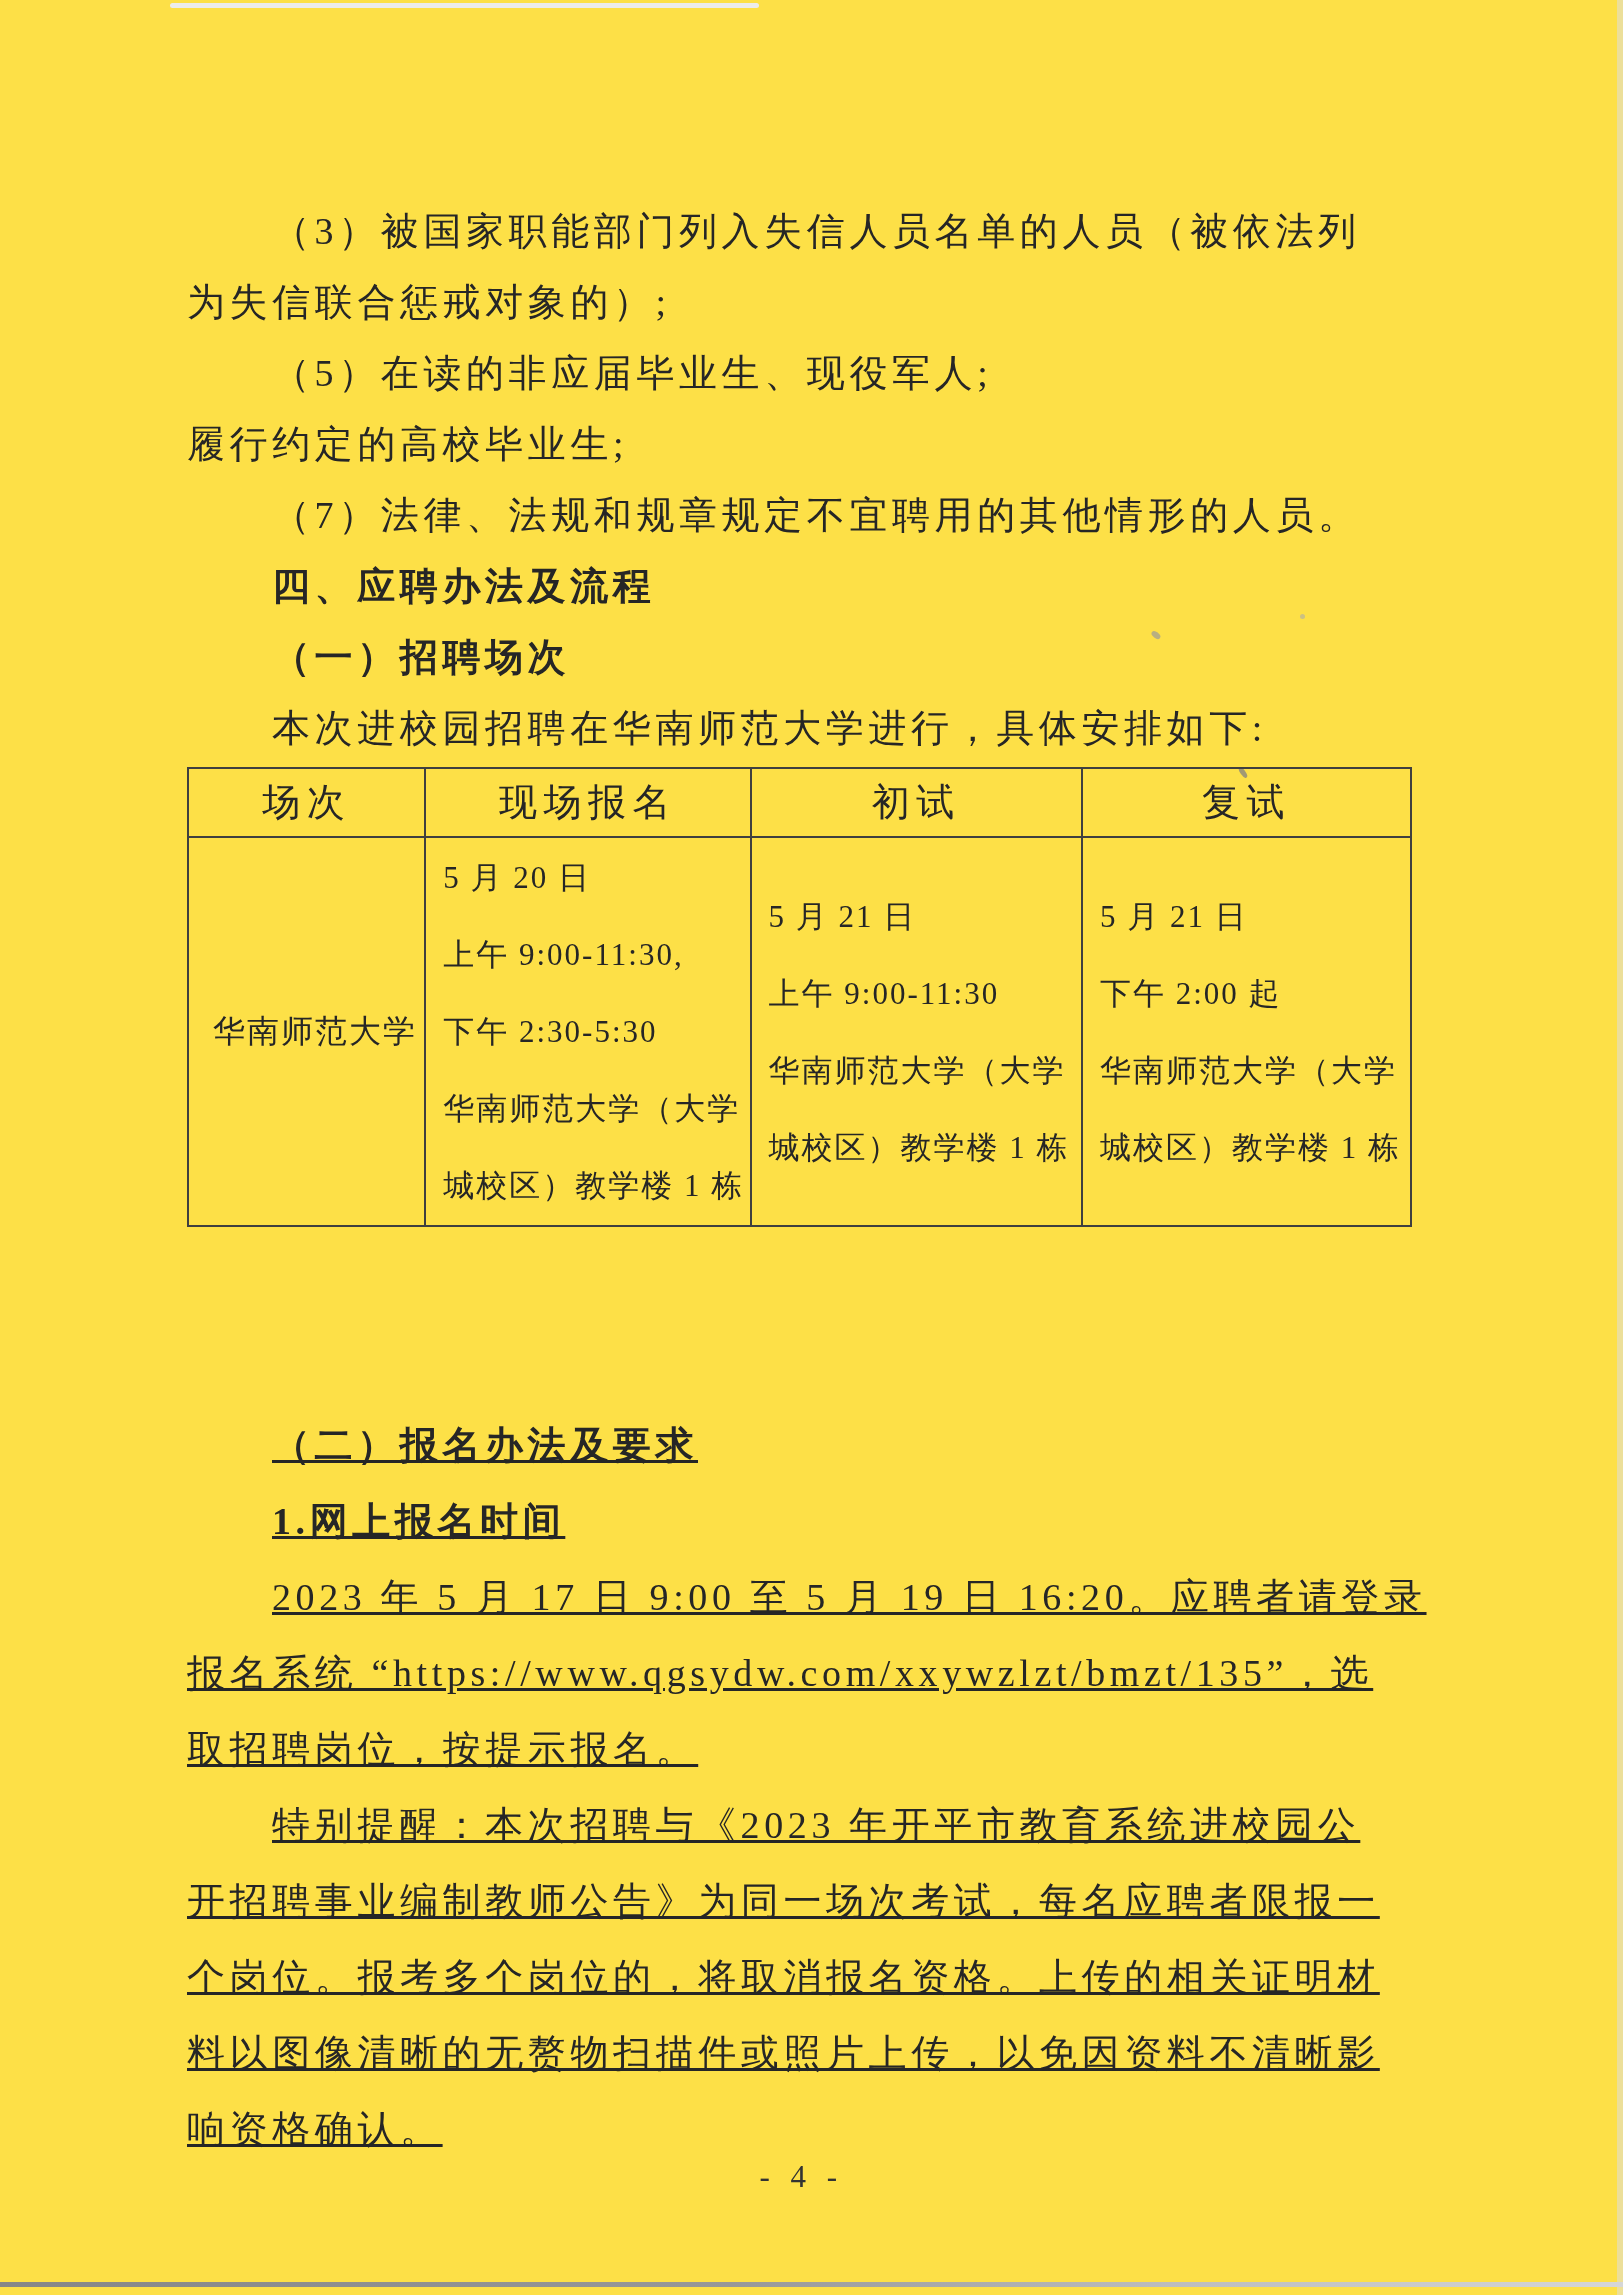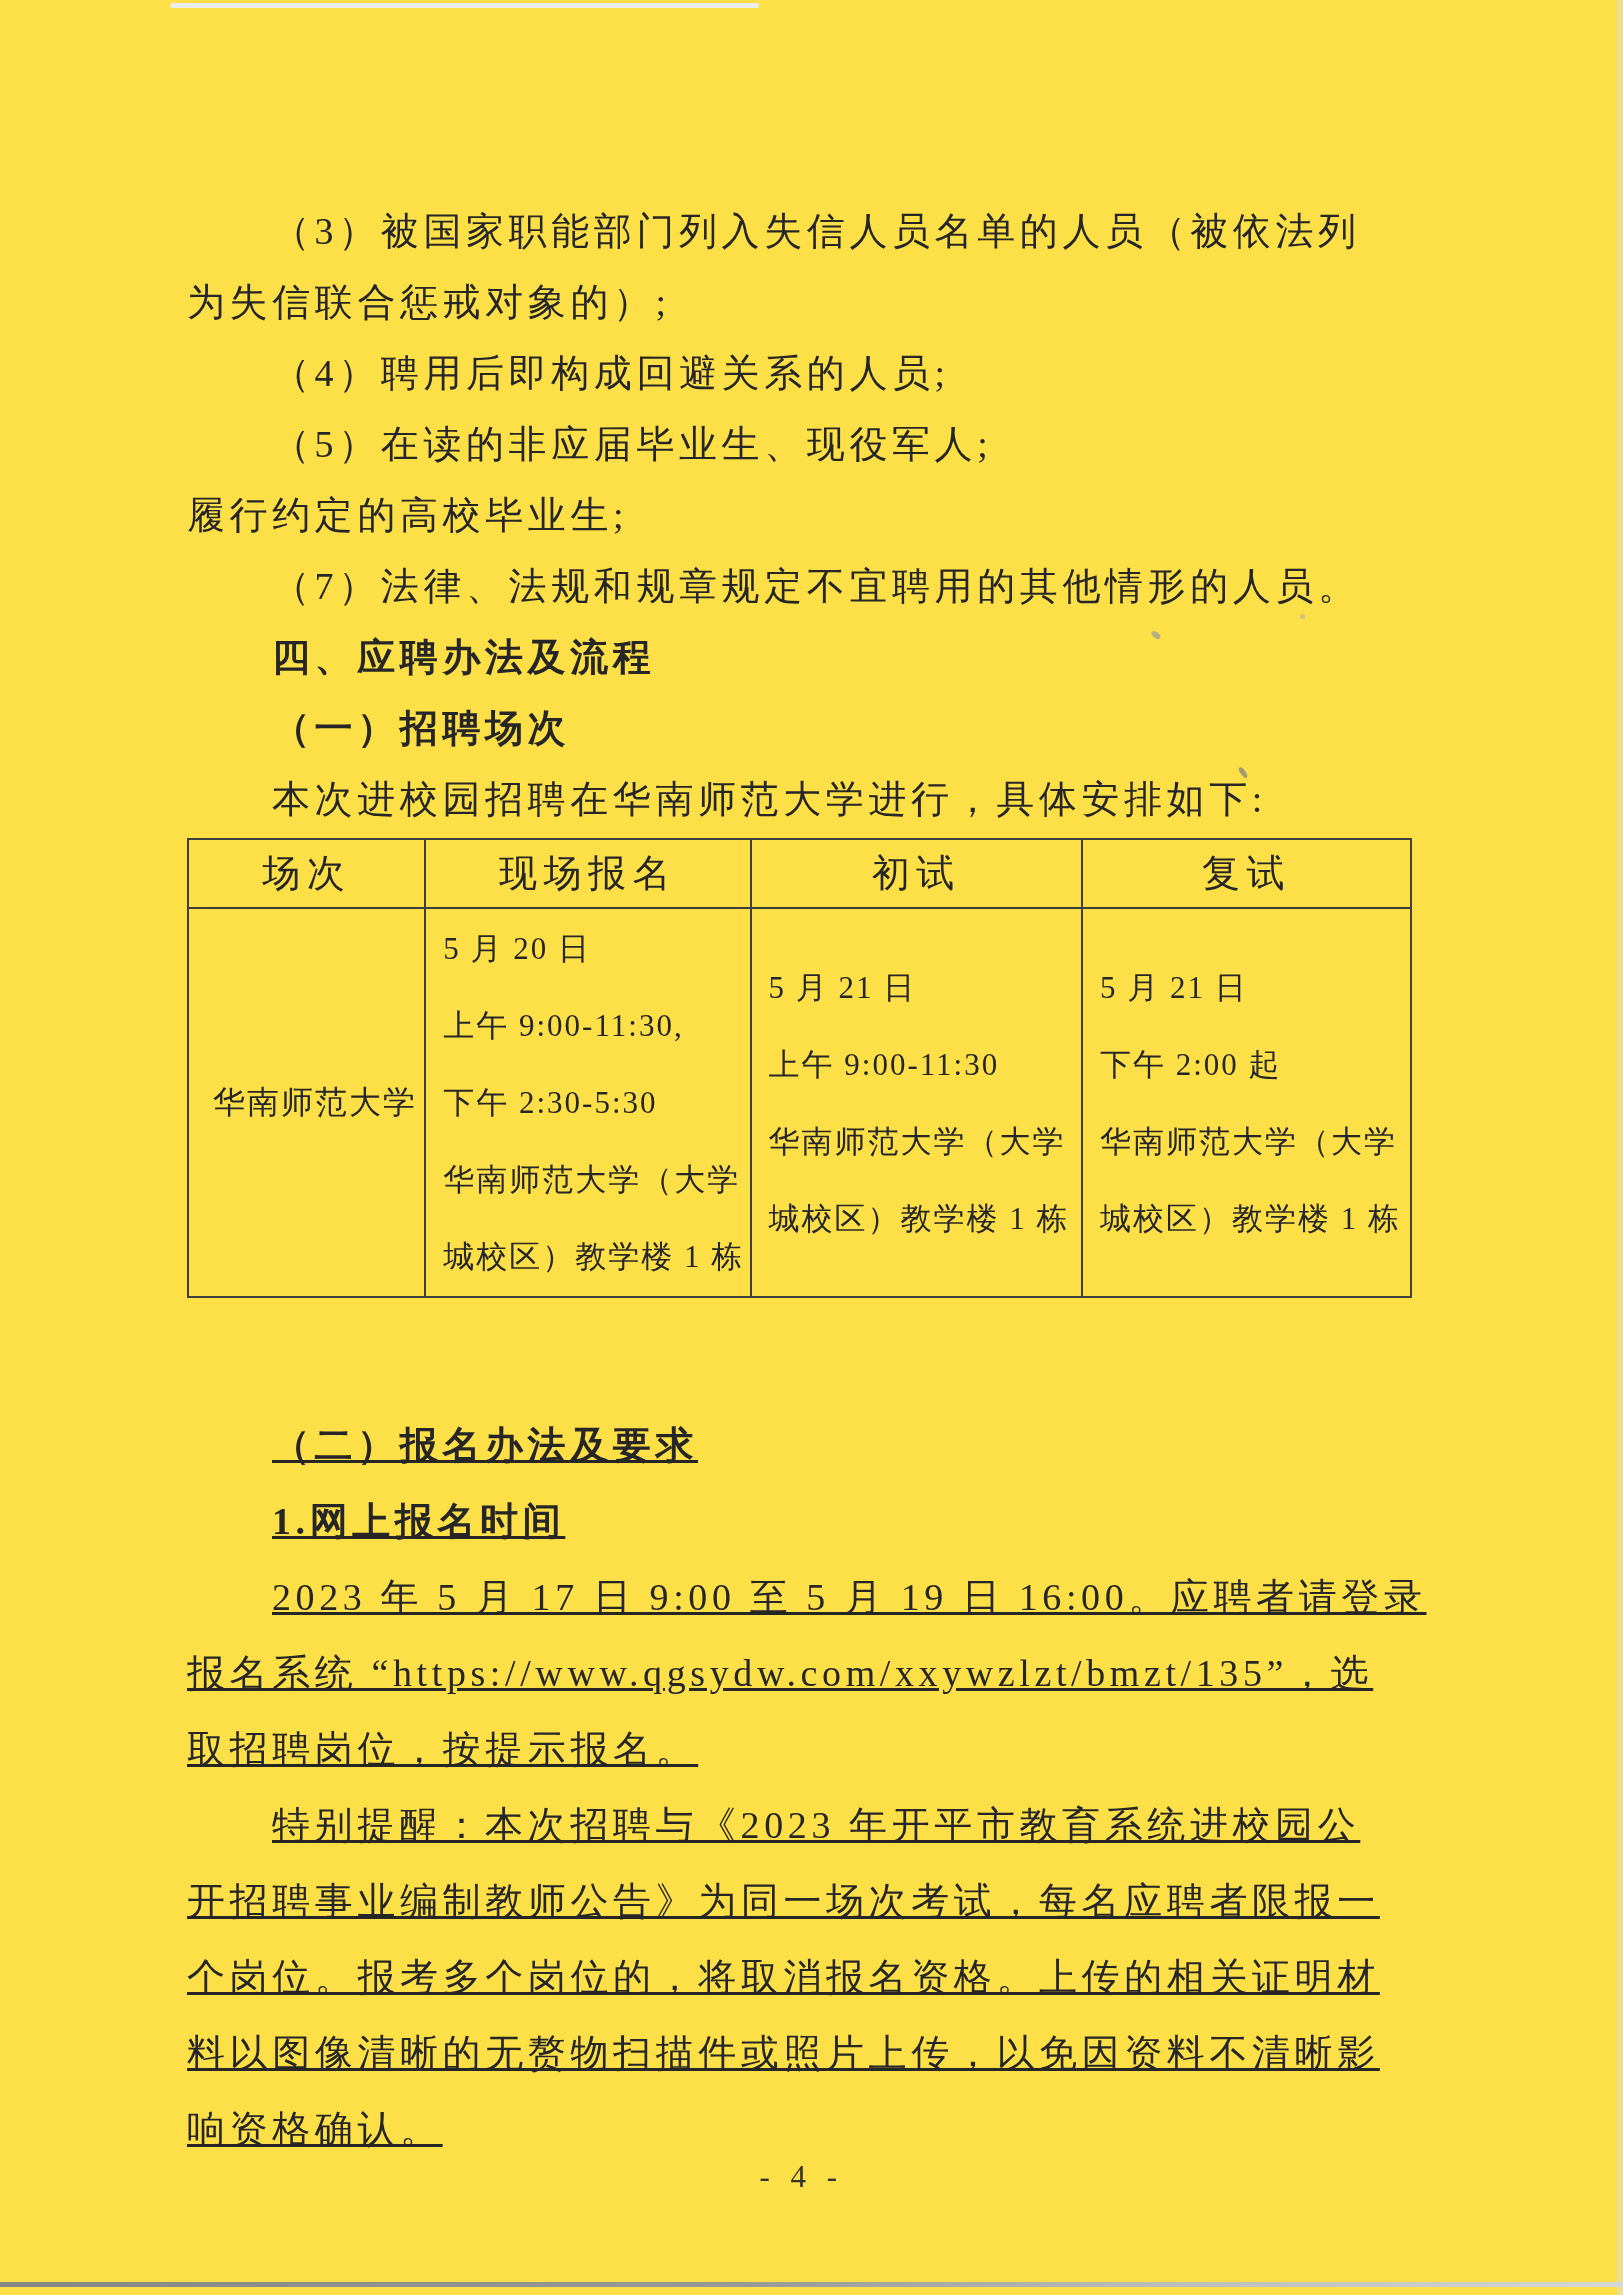--- a/index.html
+++ b/index.html
@@ -82,21 +82,20 @@
   <div class="artifact art-top-streak"></div>
   <div class="artifact art-right-strip"></div>
   <div class="artifact art-bottom-line"></div>
   <div class="artifact speck1"></div>
   <div class="artifact speck2"></div>
   <div class="artifact speck3"></div>
 
   <div class="text-col-top">
     <div class="line indent">（3）被国家职能部门列入失信人员名单的人员（被依法列</div>
     <div class="line">为失信联合惩戒对象的）;</div>
-    <div class="line indent">（4）聘用后即构成回避关系的人员;</div>
     <div class="line indent">（5）在读的非应届毕业生、现役军人;</div>
     <div class="line">履行约定的高校毕业生;</div>
     <div class="line indent">（7）法律、法规和规章规定不宜聘用的其他情形的人员。</div>
     <div class="line indent bold">四、应聘办法及流程</div>
     <div class="line indent bold">（一）招聘场次</div>
     <div class="line indent">本次进校园招聘在华南师范大学进行，具体安排如下:</div>
 
     <table class="schedule">
       <colgroup>
         <col class="col-venue">
@@ -133,21 +132,21 @@
           <div class="cell-line">城校区）教学楼 1 栋</div>
         </td>
       </tr>
     </tbody>
       </table>
   </div>
 
   <div class="text-col-bottom">
     <div class="line indent bold">（二）报名办法及要求</div>
     <div class="line indent bold">1.网上报名时间</div>
-    <div class="line indent">2023 年 5 月 17 日 9:00 至 5 月 19 日 16:00。应聘者请登录</div>
+    <div class="line indent">2023 年 5 月 17 日 9:00 至 5 月 19 日 16:20。应聘者请登录</div>
     <div class="line">报名系统 “https://www.qgsydw.com/xxywzlzt/bmzt/135”，选</div>
     <div class="line">取招聘岗位，按提示报名。</div>
     <div class="line indent">特别提醒：本次招聘与《2023 年开平市教育系统进校园公</div>
     <div class="line">开招聘事业编制教师公告》为同一场次考试，每名应聘者限报一</div>
     <div class="line">个岗位。报考多个岗位的，将取消报名资格。上传的相关证明材</div>
     <div class="line">料以图像清晰的无赘物扫描件或照片上传，以免因资料不清晰影</div>
     <div class="line">响资格确认。</div>
   </div>
 
   <div class="footer">- 4 -</div>

